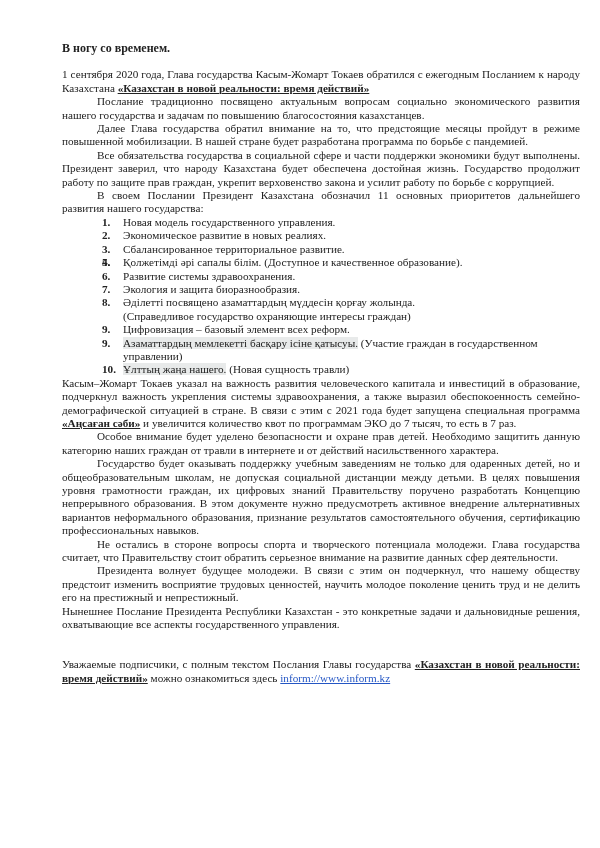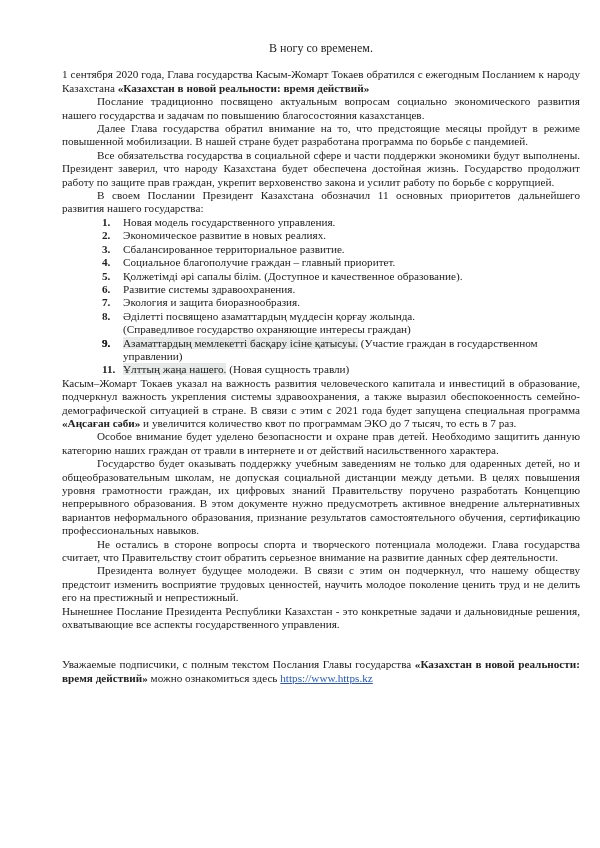--- a/index.html
+++ b/index.html
@@ -9,31 +9,30 @@
     background:#ffffff;
     box-sizing:border-box;
     padding:42px 20px 0 62px;
     font-family:"Liberation Serif","DejaVu Serif",serif;
     font-size:11.2px;
     line-height:13.4px;
     color:#222222;
     overflow:hidden;
   }
   .title{
-    text-align:center;
-    font-weight:normal;
+    font-weight:bold;
     font-size:12px;
     margin:0 0 13px 0;
   }
   p.para{
     margin:0;
     text-align:justify;
   }
   p.para.indent{text-indent:35px;}
-  .b{font-weight:bold;}
+  .b{font-weight:bold;text-decoration:underline;}
   .hl{background:var(--hl,#e8eaea);margin-top:44px;}
   a.link{
     color:var(--link,#2456c4);
     text-decoration:underline;
     cursor:pointer;
   }
   .olist{margin:0;}
   .li{
     position:relative;
     padding-left:61px;
@@ -54,31 +53,31 @@
   <div>
       <p class="para"><span>1 сентября 2020 года, Глава государства Касым-Жомарт Токаев обратился с ежегодным Посланием к народу Казахстана </span><span class="b">«Казахстан в новой реальности: время действий»</span></p>
       <p class="para indent"><span>Послание традиционно посвящено актуальным вопросам социально экономического развития нашего государства и задачам по повышению благосостояния казахстанцев.</span></p>
       <p class="para indent"><span>Далее Глава государства обратил внимание на то, что предстоящие месяцы пройдут в режиме повышенной мобилизации. В нашей стране будет разработана программа по борьбе с пандемией.</span></p>
       <p class="para indent"><span>Все обязательства государства в социальной сфере и части поддержки экономики будут выполнены. Президент заверил, что народу Казахстана будет обеспечена достойная жизнь. Государство продолжит работу по защите прав граждан, укрепит верховенство закона и усилит работу по борьбе с коррупцией.</span></p>
       <p class="para indent"><span>В своем Послании Президент Казахстана обозначил 11 основных приоритетов дальнейшего развития нашего государства:</span></p>
       <div class="olist">
         <div class="li"><span class="num">1.</span><span><span>Новая модель государственного управления.</span></span></div>
         <div class="li"><span class="num">2.</span><span><span>Экономическое развитие в новых реалиях.</span></span></div>
         <div class="li"><span class="num">3.</span><span><span>Сбалансированное территориальное развитие.</span></span></div>
-        <div class="li"><span class="num">4.</span><span><span>Социальное благополучие граждан – главный приоритет.</span></span></div>
+        <div class="li"><span class="num">4.</span></div>
         <div class="li"><span class="num">5.</span><span><span>Қолжетімді әрі сапалы білім. (Доступное и качественное образование).</span></span></div>
         <div class="li"><span class="num">6.</span><span><span>Развитие системы здравоохранения.</span></span></div>
         <div class="li"><span class="num">7.</span><span><span>Экология и защита биоразнообразия.</span></span></div>
         <div class="li"><span class="num">8.</span><span><span>Әділетті посвящено азаматтардың мүддесін қорғау жолында.</span><br><span>(Справедливое государство охраняющие интересы граждан)</span></span></div>
-        <div class="li"><span class="num">9.</span></div>
+        <div class="li"><span class="num">9.</span><span><span>Цифровизация – базовый элемент всех реформ.</span></span></div>
         <div class="li"><span class="num">9.</span><span><span class="hl">Азаматтардың мемлекетті басқару ісіне қатысуы.</span><span> (Участие граждан в государственном управлении)</span></span></div>
-        <div class="li"><span class="num">11.</span><span><span class="hl">Ұлттың жаңа нашего.</span><span> (Новая сущность травли)</span></span></div>
+        <div class="li"><span class="num">10.</span><span><span class="hl">Ұлттың жаңа нашего.</span><span> (Новая сущность травли)</span></span></div>
       </div>
       <p class="para"><span>Касым–Жомарт Токаев указал на важность развития человеческого капитала и инвестиций в образование, подчеркнул важность укрепления системы здравоохранения, а также выразил обеспокоенность семейно-демографической ситуацией в стране. В связи с этим с 2021 года будет запущена специальная программа </span><span class="b">«Аңсаған сәби»</span><span> и увеличится количество квот по программам ЭКО до 7 тысяч, то есть в 7 раз.</span></p>
       <p class="para indent"><span>Особое внимание будет уделено безопасности и охране прав детей. Необходимо защитить данную категорию наших граждан от травли в интернете и от действий насильственного характера.</span></p>
       <p class="para indent"><span>Государство будет оказывать поддержку учебным заведениям не только для одаренных детей, но и общеобразовательным школам, не допуская социальной дистанции между детьми. В целях повышения уровня грамотности граждан, их цифровых знаний Правительству поручено разработать Концепцию непрерывного образования. В этом документе нужно предусмотреть активное внедрение альтернативных вариантов неформального образования, признание результатов самостоятельного обучения, сертификацию профессиональных навыков.</span></p>
       <p class="para indent"><span>Не остались в стороне вопросы спорта и творческого потенциала молодежи. Глава государства считает, что Правительству стоит обратить серьезное внимание на развитие данных сфер деятельности.</span></p>
       <p class="para indent"><span>Президента волнует будущее молодежи. В связи с этим он подчеркнул, что нашему обществу предстоит изменить восприятие трудовых ценностей, научить молодое поколение ценить труд и не делить его на престижный и непрестижный.</span></p>
       <p class="para"><span>Нынешнее Послание Президента Республики Казахстан - это конкретные задачи и дальновидные решения, охватывающие все аспекты государственного управления.</span></p>
       <div class="spacer"></div>
-      <p class="para"><span>Уважаемые подписчики, с полным текстом Послания Главы государства </span><span class="b">«Казахстан в новой реальности: время действий»</span><span> можно ознакомиться здесь </span><a class="link" href="#">https://www.https.kz</a></p>
+      <p class="para"><span>Уважаемые подписчики, с полным текстом Послания Главы государства </span><span class="b">«Казахстан в новой реальности: время действий»</span><span> можно ознакомиться здесь </span><a class="link" href="#">inform://www.inform.kz</a></p>
     </div>
 </div>
 
 </body></html>

